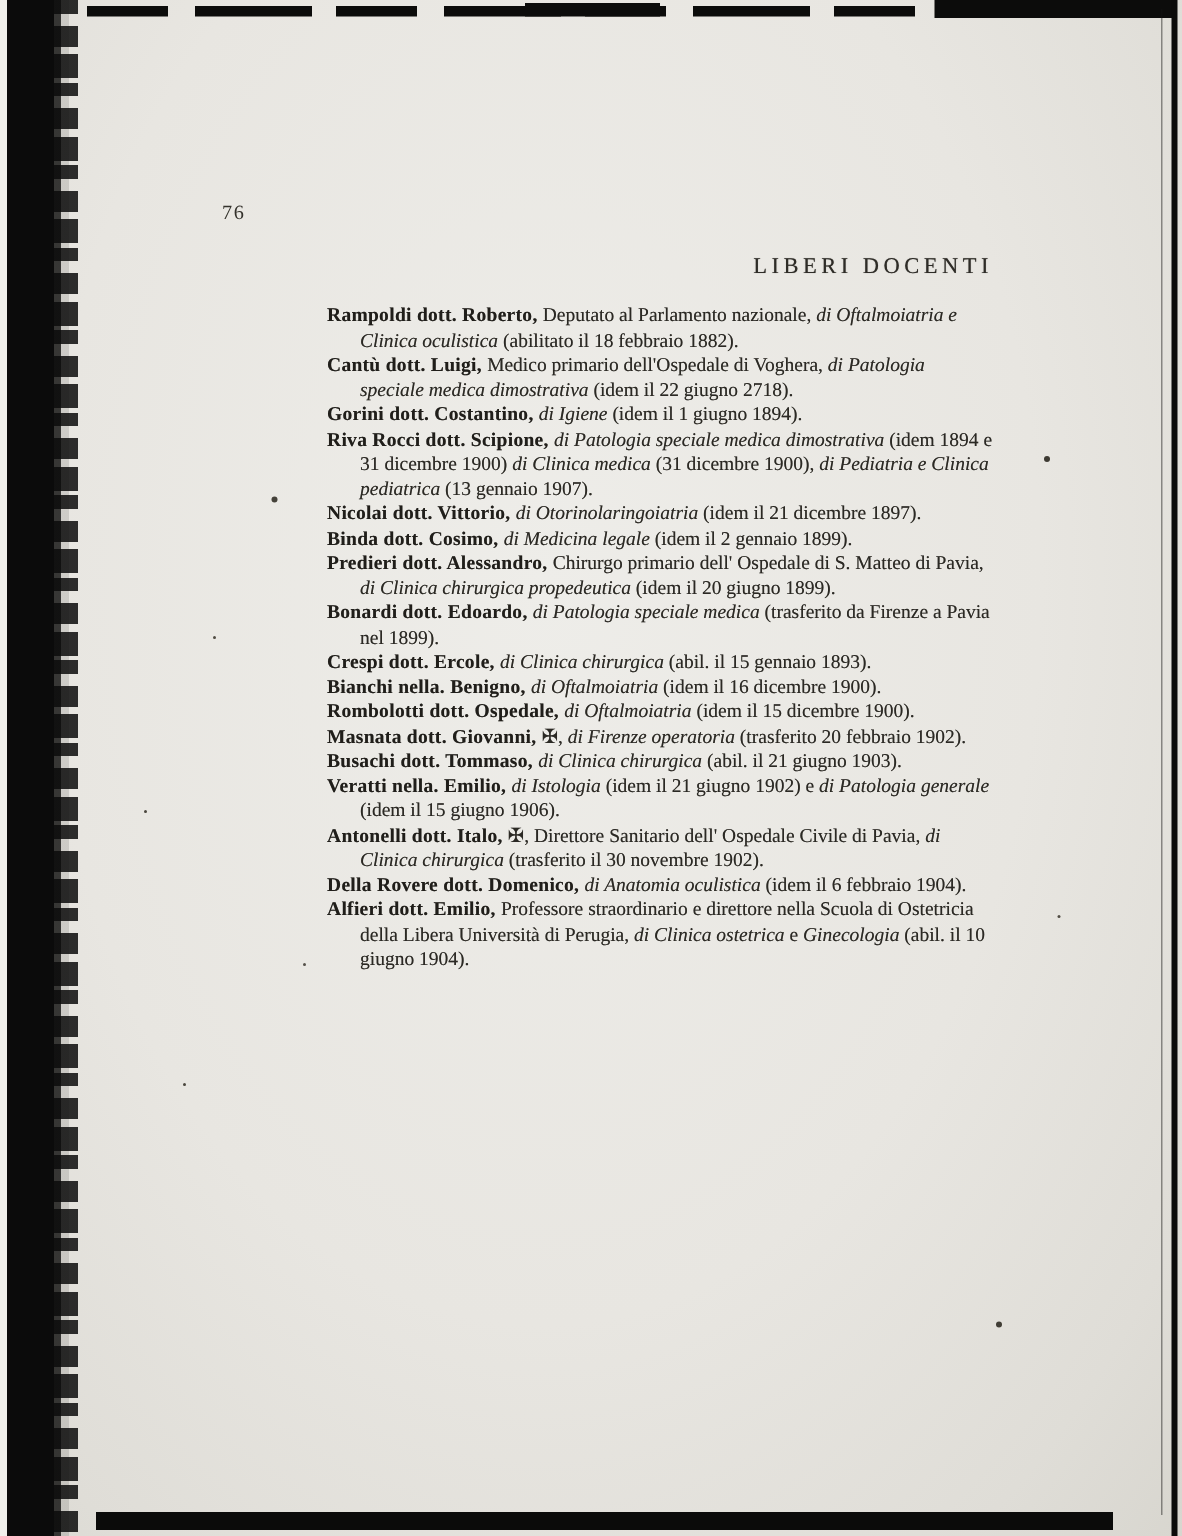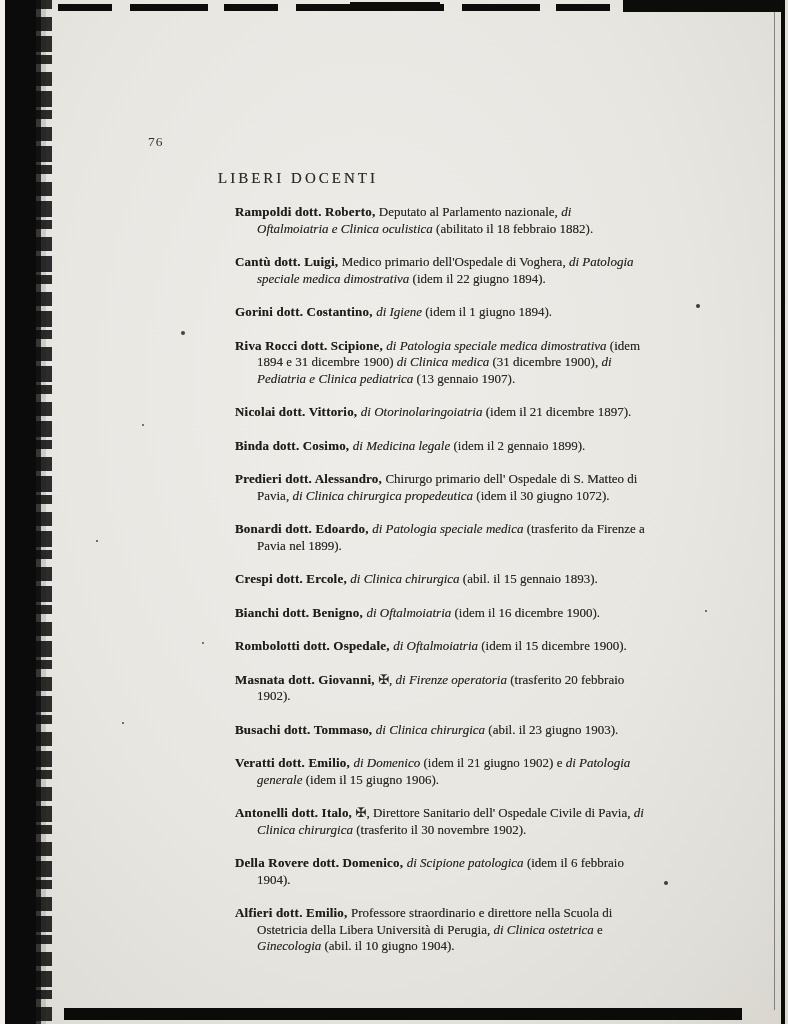--- a/index.html
+++ b/index.html
@@ -42,26 +42,26 @@
       96px 540px 0 0 #4a463d,
       705px 610px 0 0 #514d44;
   }
   
   .content { position:absolute; left:218px; top:132px; width:444px; color:#2b2924; }
   .page-number {
     position:absolute; left:-70px; top:2px;
     font-size:13.5px; color:#34322c; letter-spacing:1px;
   }
   .title {
-    margin:38px 0 15px; text-align:left;
+    margin:38px 0 15px; text-align:right;
     font-size:15px; font-weight:400; letter-spacing:3px; color:#2e2c27;
     text-shadow:0 0 .5px rgba(46,44,39,.6);
   }
   .entries { font-size:13px; line-height:16.5px; text-shadow:0 0 .4px rgba(43,41,36,.55); }
-  .entry { margin:17px; padding-left:22px; text-indent:-22px; }
+  .entry { margin:0; padding-left:22px; text-indent:-22px; }
   .seg-bold { font-weight:700; color:#201e1a; letter-spacing:.2px; }
   .seg-italic { font-style:italic; }
 </style>
 </head>
 <body>
 
 <div class="page">
 
   <div class="binding"></div>
   <div class="binding-teeth"></div>
@@ -71,32 +71,32 @@
   <div class="bottom-bar"></div>
   <div class="right-line"></div>
   <div class="right-inner-line"></div>
   <div class="speckle"></div>
 
   <div class="content">
     <div class="page-number">76</div>
     <h1 class="title">LIBERI DOCENTI</h1>
     <div class="entries">
         <p class="entry"><span class="seg-bold">Rampoldi dott. Roberto, </span><span class="seg-normal">Deputato al Parlamento nazionale, </span><span class="seg-italic">di Oftalmoiatria e Clinica oculistica </span><span class="seg-normal">(abilitato il 18 febbraio 1882).</span></p>
-        <p class="entry"><span class="seg-bold">Cantù dott. Luigi, </span><span class="seg-normal">Medico primario dell'Ospedale di Voghera, </span><span class="seg-italic">di Patologia speciale medica dimostrativa </span><span class="seg-normal">(idem il 22 giugno 1894).</span></p>
+        <p class="entry"><span class="seg-bold">Cantù dott. Luigi, </span><span class="seg-normal">Medico primario dell'Ospedale di Voghera, </span><span class="seg-italic">di Patologia speciale medica dimostrativa </span><span class="seg-normal">(idem il 22 giugno 2718).</span></p>
         <p class="entry"><span class="seg-bold">Gorini dott. Costantino, </span><span class="seg-italic">di Igiene </span><span class="seg-normal">(idem il 1 giugno 1894).</span></p>
         <p class="entry"><span class="seg-bold">Riva Rocci dott. Scipione, </span><span class="seg-italic">di Patologia speciale medica dimostrativa </span><span class="seg-normal">(idem 1894 e 31 dicembre 1900) </span><span class="seg-italic">di Clinica medica </span><span class="seg-normal">(31 dicembre 1900), </span><span class="seg-italic">di Pediatria e Clinica pediatrica </span><span class="seg-normal">(13 gennaio 1907).</span></p>
         <p class="entry"><span class="seg-bold">Nicolai dott. Vittorio, </span><span class="seg-italic">di Otorinolaringoiatria </span><span class="seg-normal">(idem il 21 dicembre 1897).</span></p>
         <p class="entry"><span class="seg-bold">Binda dott. Cosimo, </span><span class="seg-italic">di Medicina legale </span><span class="seg-normal">(idem il 2 gennaio 1899).</span></p>
-        <p class="entry"><span class="seg-bold">Predieri dott. Alessandro, </span><span class="seg-normal">Chirurgo primario dell' Ospedale di S. Matteo di Pavia, </span><span class="seg-italic">di Clinica chirurgica propedeutica </span><span class="seg-normal">(idem il 30 giugno 1072).</span></p>
+        <p class="entry"><span class="seg-bold">Predieri dott. Alessandro, </span><span class="seg-normal">Chirurgo primario dell' Ospedale di S. Matteo di Pavia, </span><span class="seg-italic">di Clinica chirurgica propedeutica </span><span class="seg-normal">(idem il 20 giugno 1899).</span></p>
         <p class="entry"><span class="seg-bold">Bonardi dott. Edoardo, </span><span class="seg-italic">di Patologia speciale medica </span><span class="seg-normal">(trasferito da Firenze a Pavia nel 1899).</span></p>
         <p class="entry"><span class="seg-bold">Crespi dott. Ercole, </span><span class="seg-italic">di Clinica chirurgica </span><span class="seg-normal">(abil. il 15 gennaio 1893).</span></p>
-        <p class="entry"><span class="seg-bold">Bianchi dott. Benigno, </span><span class="seg-italic">di Oftalmoiatria </span><span class="seg-normal">(idem il 16 dicembre 1900).</span></p>
+        <p class="entry"><span class="seg-bold">Bianchi nella. Benigno, </span><span class="seg-italic">di Oftalmoiatria </span><span class="seg-normal">(idem il 16 dicembre 1900).</span></p>
         <p class="entry"><span class="seg-bold">Rombolotti dott. Ospedale, </span><span class="seg-italic">di Oftalmoiatria </span><span class="seg-normal">(idem il 15 dicembre 1900).</span></p>
         <p class="entry"><span class="seg-bold">Masnata dott. Giovanni, </span><span class="seg-normal">✠, </span><span class="seg-italic">di Firenze operatoria </span><span class="seg-normal">(trasferito 20 febbraio 1902).</span></p>
-        <p class="entry"><span class="seg-bold">Busachi dott. Tommaso, </span><span class="seg-italic">di Clinica chirurgica </span><span class="seg-normal">(abil. il 23 giugno 1903).</span></p>
-        <p class="entry"><span class="seg-bold">Veratti dott. Emilio, </span><span class="seg-italic">di Domenico </span><span class="seg-normal">(idem il 21 giugno 1902) e </span><span class="seg-italic">di Patologia generale </span><span class="seg-normal">(idem il 15 giugno 1906).</span></p>
+        <p class="entry"><span class="seg-bold">Busachi dott. Tommaso, </span><span class="seg-italic">di Clinica chirurgica </span><span class="seg-normal">(abil. il 21 giugno 1903).</span></p>
+        <p class="entry"><span class="seg-bold">Veratti nella. Emilio, </span><span class="seg-italic">di Istologia </span><span class="seg-normal">(idem il 21 giugno 1902) e </span><span class="seg-italic">di Patologia generale </span><span class="seg-normal">(idem il 15 giugno 1906).</span></p>
         <p class="entry"><span class="seg-bold">Antonelli dott. Italo, </span><span class="seg-normal">✠, Direttore Sanitario dell' Ospedale Civile di Pavia, </span><span class="seg-italic">di Clinica chirurgica </span><span class="seg-normal">(trasferito il 30 novembre 1902).</span></p>
-        <p class="entry"><span class="seg-bold">Della Rovere dott. Domenico, </span><span class="seg-italic">di Scipione patologica </span><span class="seg-normal">(idem il 6 febbraio 1904).</span></p>
+        <p class="entry"><span class="seg-bold">Della Rovere dott. Domenico, </span><span class="seg-italic">di Anatomia oculistica </span><span class="seg-normal">(idem il 6 febbraio 1904).</span></p>
         <p class="entry"><span class="seg-bold">Alfieri dott. Emilio, </span><span class="seg-normal">Professore straordinario e direttore nella Scuola di Ostetricia della Libera Università di Perugia, </span><span class="seg-italic">di Clinica ostetrica </span><span class="seg-normal">e </span><span class="seg-italic">Ginecologia </span><span class="seg-normal">(abil. il 10 giugno 1904).</span></p>
       </div>
   </div>
 
 </div>
 
 </body></html>

